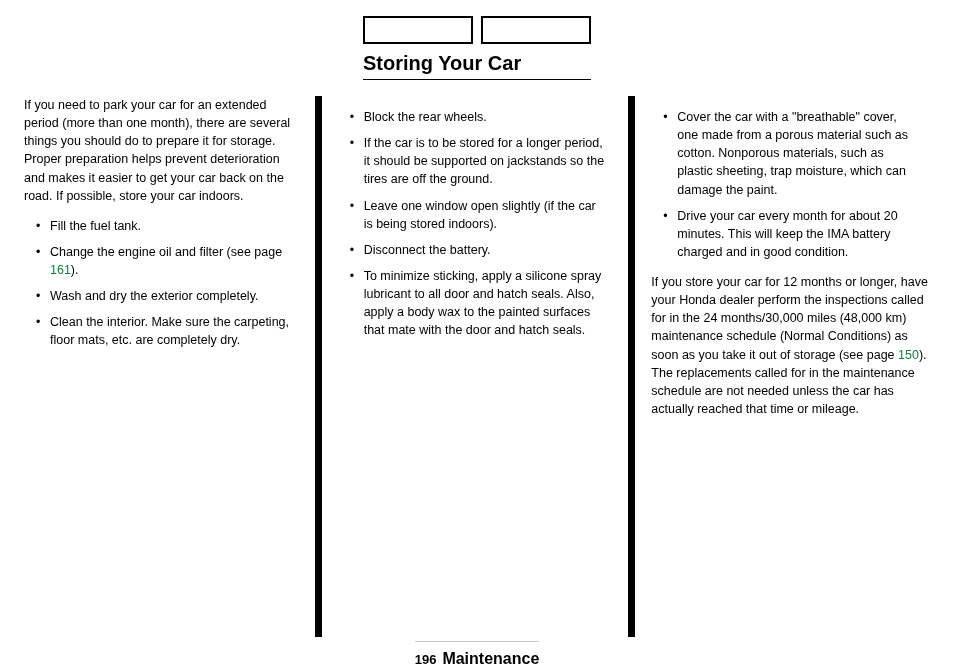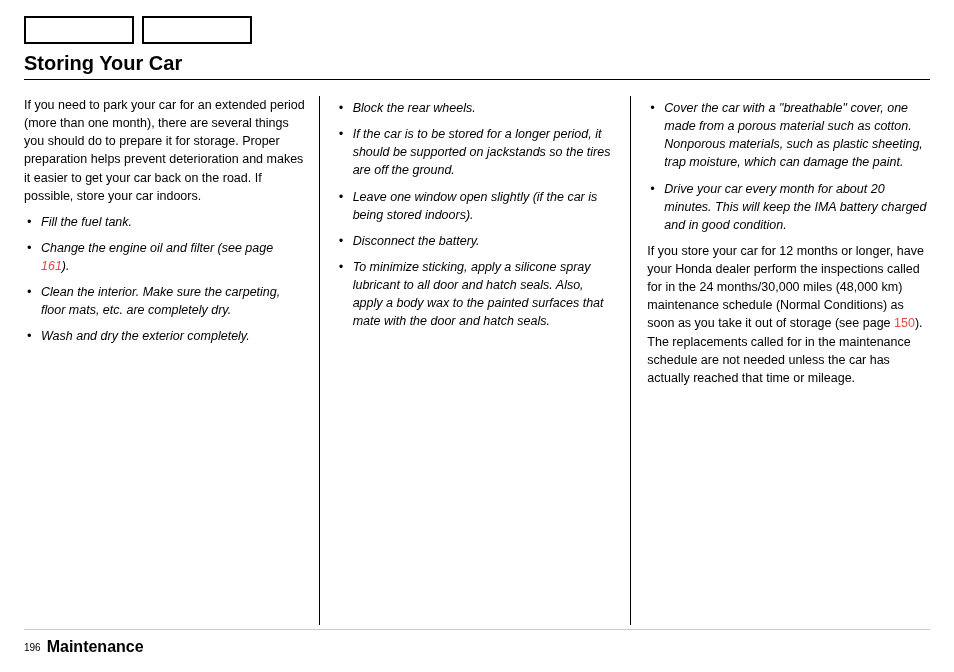--- a/index.html
+++ b/index.html
@@ -14,23 +14,24 @@
       background: #fff;
       font-family: Arial, Helvetica, sans-serif;
       font-size: 13px;
       color: #000;
       overflow: hidden;
     }
 
     .page-container {
       width: 954px;
       height: 672px;
-      padding: 16px 24px 16px 24px;
+      padding: 16px 24px 4px 24px;
       display: flex;
       flex-direction: column;
+      align-items: center;
     }
 
     .header-area {
       display: flex;
       flex-direction: column;
       margin-bottom: 6px;
     }
 
     .nav-boxes {
       display: flex;
@@ -59,74 +60,73 @@
 
     .content-area {
       display: flex;
       flex: 1;
       gap: 0;
     }
 
     .column {
       flex: 1;
       padding: 0 12px 0 0;
-      border-right: 1px solid #000000;
+      border-right: 7px solid #000000;
       font-size: 12.5px;
       line-height: 1.45;
     }
 
     .column:last-child {
       border-right: none;
       padding-right: 0;
     }
 
     .column:not(:first-child) {
       padding-left: 16px;
     }
 
     .column p {
       margin-bottom: 8px;
     }
 
     .bullet-list {
       list-style: none;
       padding: 0;
-      margin: 3px;
-      font-style: italic;
+      margin: 12px;
     }
 
     .bullet-list li {
       padding-left: 14px;
       position: relative;
       margin-bottom: 8px;
       line-height: 1.45;
     }
 
     .bullet-list li::before {
       content: "•";
       position: absolute;
       left: 0;
       top: 0;
     }
 
     .link-text {
-      color: #ef4444;
+      color: #15803d;
     }
 
     .footer-area {
       display: flex;
       align-items: center;
       padding-top: 8px;
       border-top: 1px solid #ccc;
       margin-top: 4px;
     }
 
     .page-number {
-      font-size: 10px;
-      font-weight: normal;
+      font-size: 13px;
+      font-weight: bold;
       margin-right: 6px;
     }
 
     .footer-label {
       font-size: 16px;
       font-weight: bold;
     }
   </style>
 </head>
 <body>
@@ -142,22 +142,22 @@
     <hr class="title-divider">
   </div>
 
   <div class="content-area">
 
     <div class="column">
       <p>If you need to park your car for an extended period (more than one month), there are several things you should do to prepare it for storage. Proper preparation helps prevent deterioration and makes it easier to get your car back on the road. If possible, store your car indoors.</p>
       <ul class="bullet-list">
         <li>Fill the fuel tank.</li>
         <li>Change the engine oil and filter (see page <span class="link-text">161</span>).</li>
+        <li>Wash and dry the exterior completely.</li>
         <li>Clean the interior. Make sure the carpeting, floor mats, etc. are completely dry.</li>
-        <li>Wash and dry the exterior completely.</li>
       </ul>
     </div>
 
     <div class="column">
       <ul class="bullet-list">
         <li>Block the rear wheels.</li>
         <li>If the car is to be stored for a longer period, it should be supported on jackstands so the tires are off the ground.</li>
         <li>Leave one window open slightly (if the car is being stored indoors).</li>
         <li>Disconnect the battery.</li>
         <li>To minimize sticking, apply a silicone spray lubricant to all door and hatch seals. Also, apply a body wax to the painted surfaces that mate with the door and hatch seals.</li>

